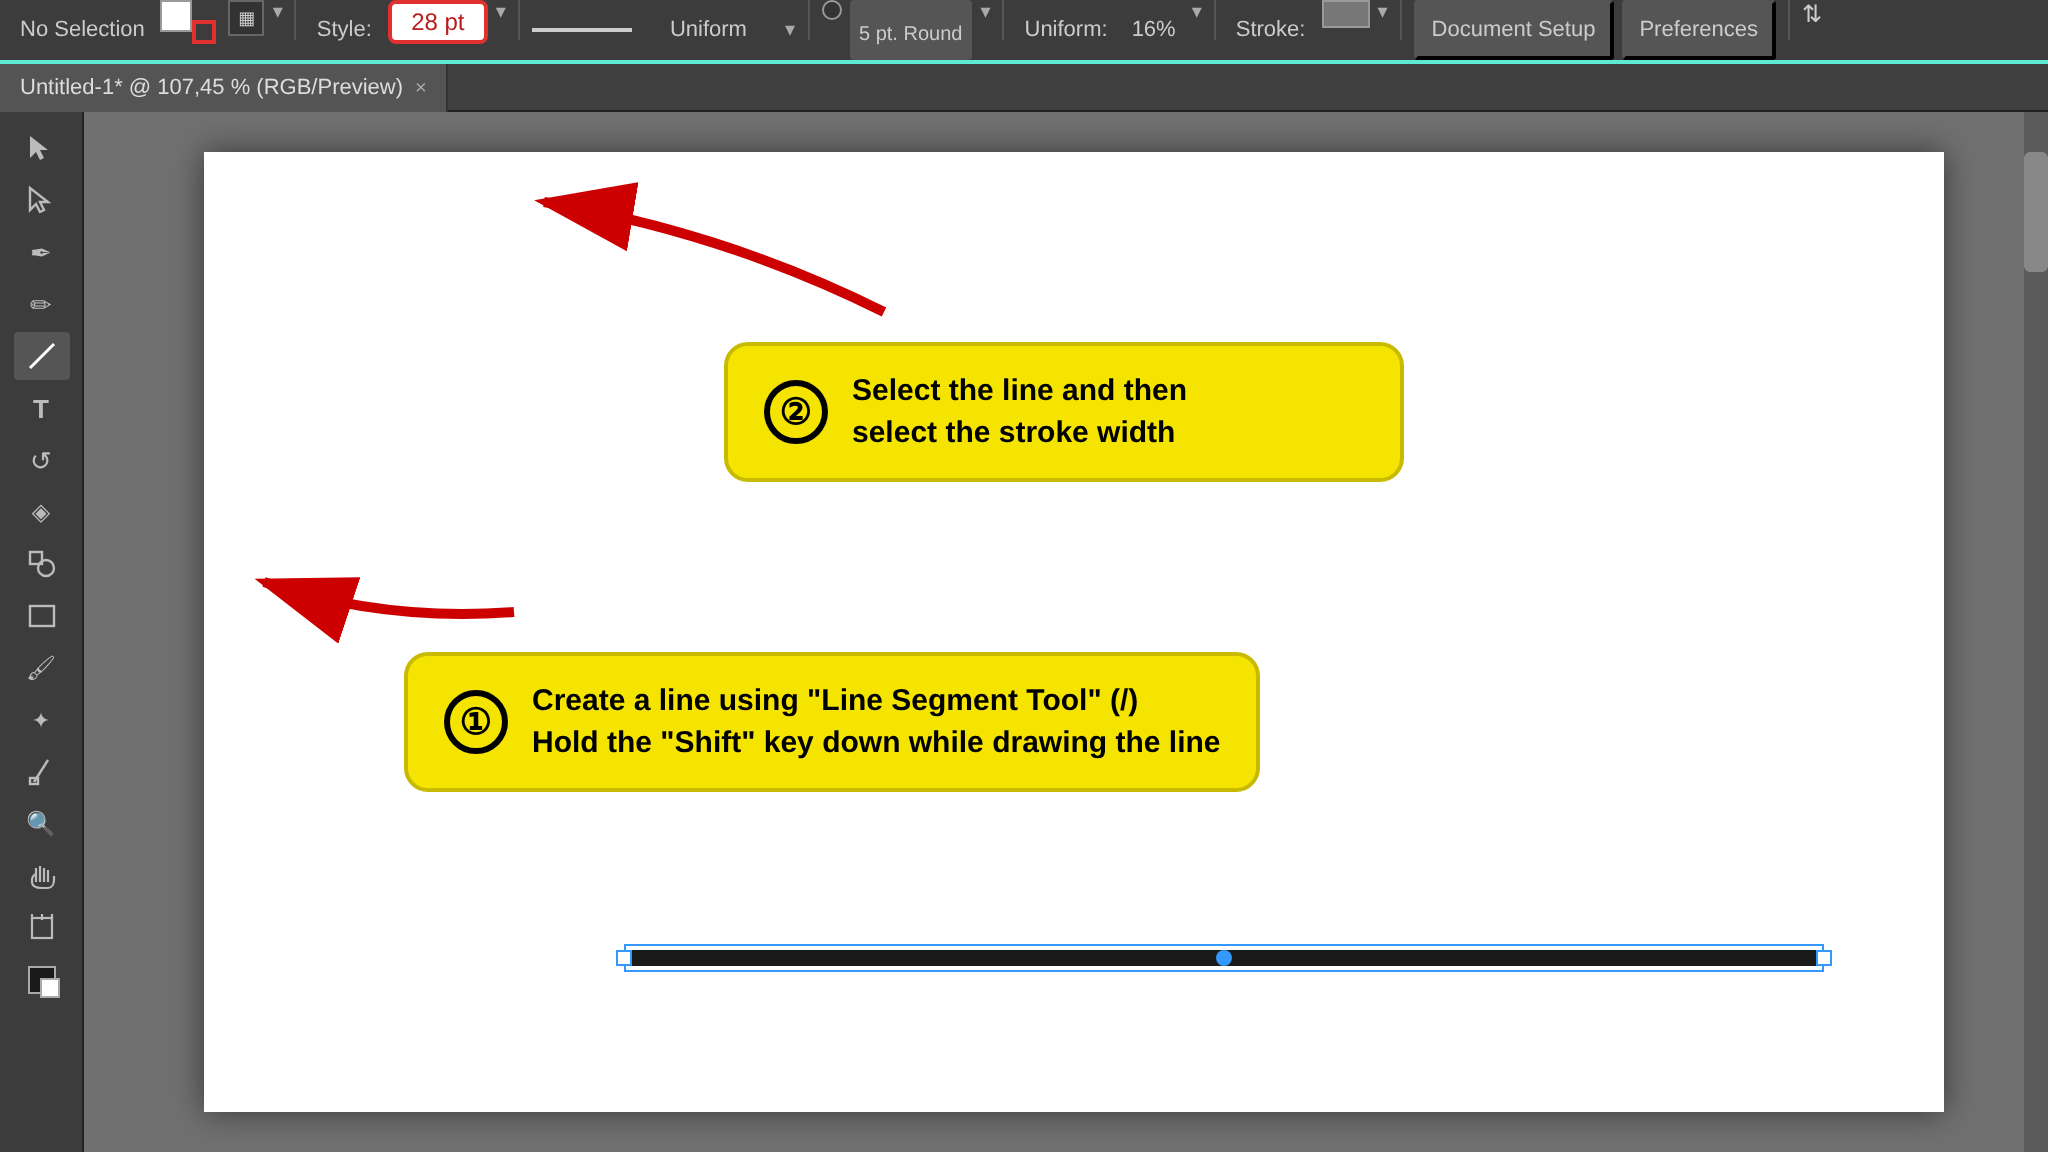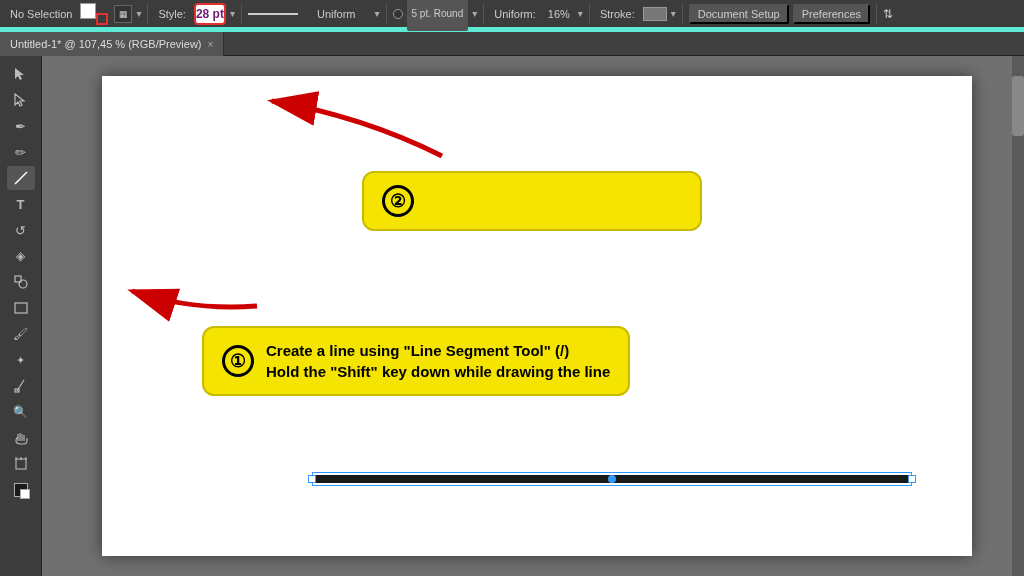--- a/index.html
+++ b/index.html
@@ -4,49 +4,48 @@
   <style>
     * { margin: 0; padding: 0; box-sizing: border-box; }
     body { width: 1024px; height: 576px; overflow: hidden; background: #535353; font-family: Arial, sans-serif; }
 
     
     .top-toolbar {
       width: 100%;
       height: 32px;
       background: #3c3c3c;
       display: flex;
-      align-items: center;
       padding: 0 6px;
       gap: 4px;
-      border-bottom: 5px solid #5eead4;
+      border-bottom: 2px solid #5eead4;
     }
     .toolbar-item {
       color: #ccc;
       font-size: 11px;
       display: flex;
       align-items: center;
       gap: 2px;
       padding: 2px 4px;
       white-space: nowrap;
     }
     .toolbar-divider {
       width: 1px;
       height: 20px;
       background: #555;
       margin: 0 2px;
     }
     .stroke-circle {
-      width: 32px;
+      width: 50px;
       height: 22px;
       border: 2px solid #e03030;
       border-radius: 4px;
       background: #fff;
-      color: #701a75;
+      color: #b91c1c;
       font-size: 12px;
-      font-weight: bold;
+      font-weight: normal;
       display: flex;
       align-items: center;
       justify-content: center;
     }
     .fill-stroke-icons {
       position: relative;
       width: 28px;
       height: 22px;
       margin-right: 2px;
     }
@@ -361,20 +360,21 @@
       </div>
     </div>
   </div>
 
   <div class="canvas-area">
 
     <div class="canvas-white">
 
       <div class="bubble" style="top:95px; left:260px;">
         <div class="bubble-num">②</div>
+        <div class="bubble-text">Select the line and then<br>select the stroke width</div>
       </div>
 
       <div class="bubble" style="top:250px; left:100px;">
         <div class="bubble-num">①</div>
         <div class="bubble-text">Create a line using "Line Segment Tool" (/)<br>Hold the "Shift" key down while drawing the line</div>
       </div>
 
       <svg class="arrow-svg" style="top:0;left:0;width:870px;height:480px;">
 
         <defs>

